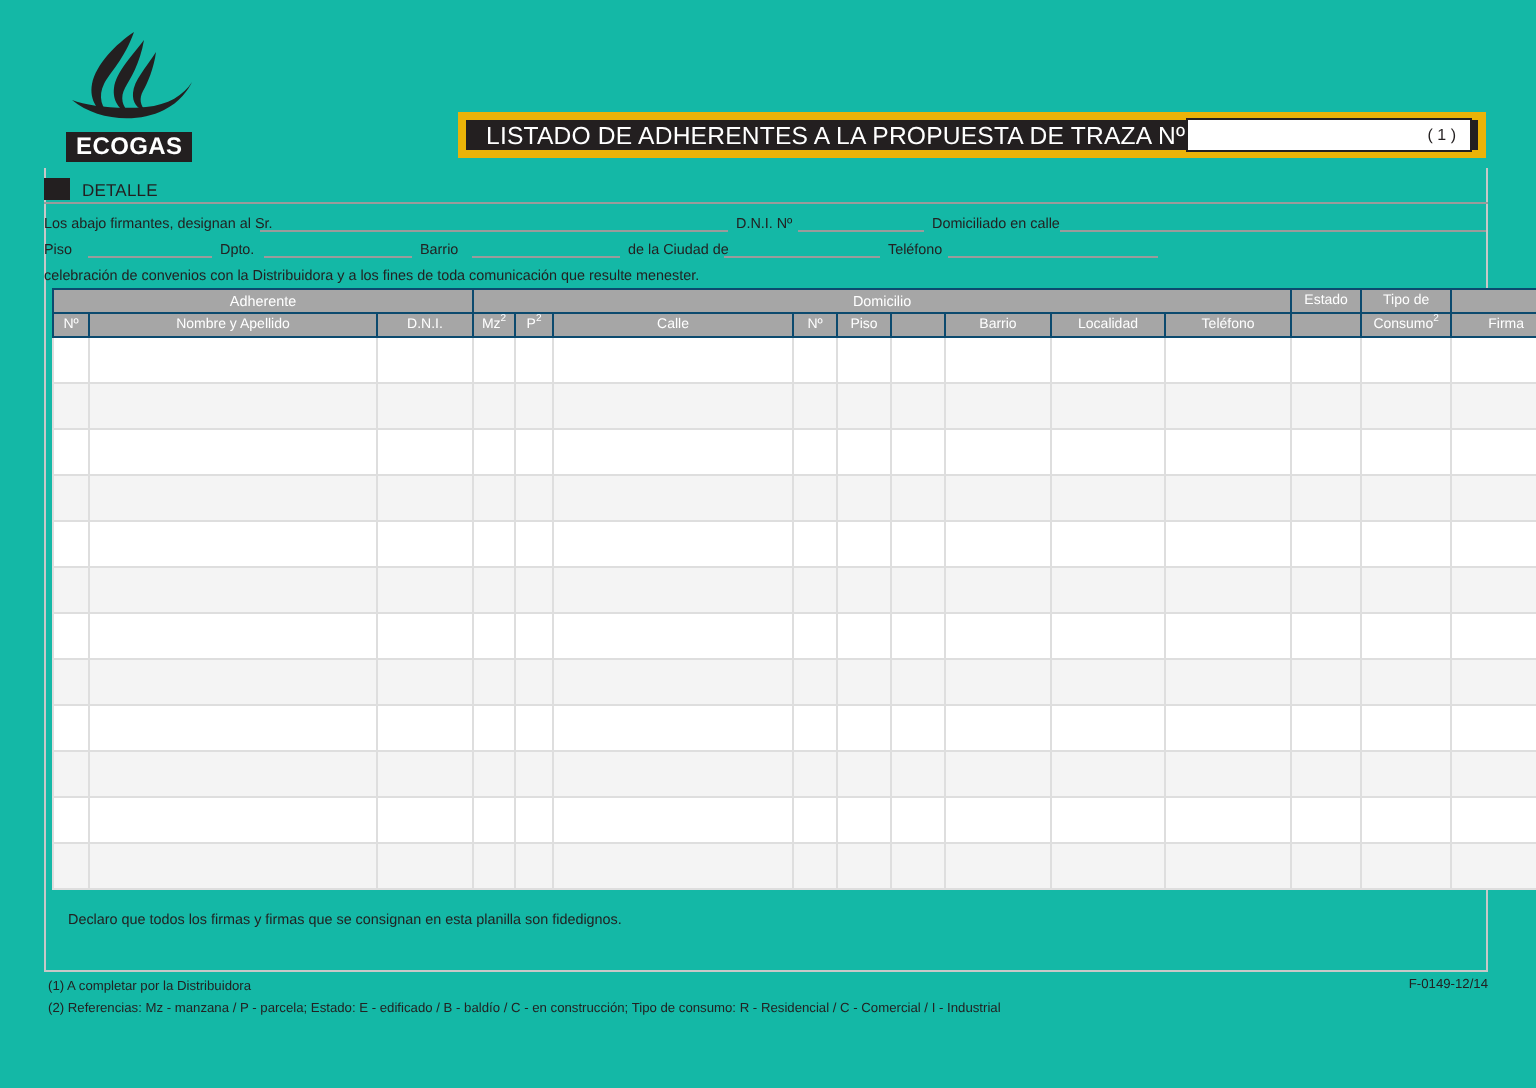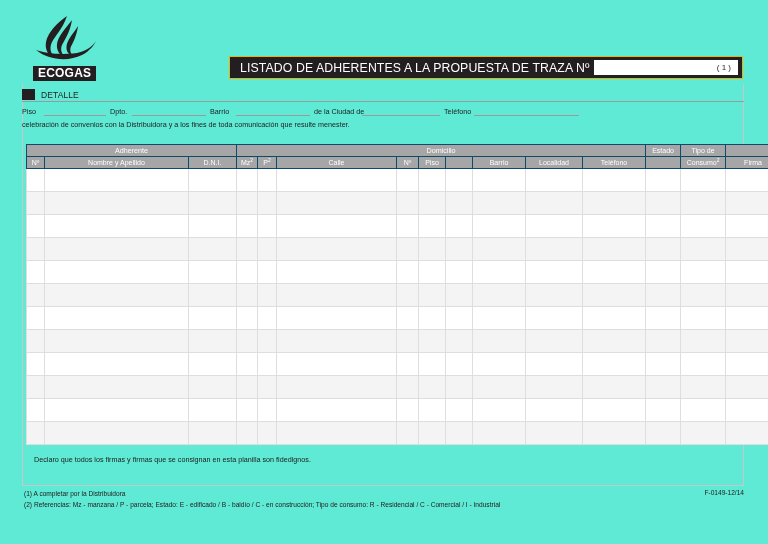--- a/index.html
+++ b/index.html
@@ -7,21 +7,21 @@
     margin: 0; padding: 0;
     width: 768px; height: 544px;
     background: #ffffff;
     font-family: "Liberation Sans", sans-serif;
     color: #1a1a1a;
     overflow: hidden;
   }
   .page {
     position: relative;
     width: 768px; height: 544px;
-    background: #5eead4;
+    background: #14b8a6;
   }
 
   
   .logo-block {
     position: absolute;
     left: 22px; top: 14px;
     width: 86px; height: 72px;
   }
   .logo-flame { position: absolute; left: 6px; top: 0; width: 72px; height: 50px; }
   .logo-wordmark {
@@ -32,21 +32,21 @@
     padding: 1px 5px 2px 5px;
     line-height: 12px;
   }
 
   
   .title-banner {
     position: absolute;
     left: 229px; top: 56px;
     width: 514px; height: 23px;
     background: #231f20;
-    border: 1px solid #eab308;
+    border: 4px solid #eab308;
     display: flex;
     align-items: center;
     padding: 0 3px;
   }
   .title-banner .title-text {
     color: #ffffff;
     font-size: 12.3px;
     letter-spacing: 0.1px;
     white-space: nowrap;
     padding-left: 7px;
@@ -217,20 +217,28 @@
   </div>
 
   <div class="outer-box"></div>
 
   <div class="detalle-bar">
     <span class="detalle-sq"></span>
     <span class="detalle-label">DETALLE</span>
   </div>
 
   <div class="intro">
+    <div class="row">
+      <span class="lbl" style="left:0">Los abajo firmantes, designan al Sr.</span>
+      <span class="rule" style="left:108px; width:234px"></span>
+      <span class="lbl" style="left:346px">D.N.I. Nº</span>
+      <span class="rule" style="left:377px; width:63px"></span>
+      <span class="lbl" style="left:444px">Domiciliado en calle</span>
+      <span class="rule" style="left:508px; width:213px"></span>
+    </div>
     <div class="row">
       <span class="lbl" style="left:0">Piso</span>
       <span class="rule" style="left:22px; width:62px"></span>
       <span class="lbl" style="left:88px">Dpto.</span>
       <span class="rule" style="left:110px; width:74px"></span>
       <span class="lbl" style="left:188px">Barrio</span>
       <span class="rule" style="left:214px; width:74px"></span>
       <span class="lbl" style="left:292px">de la Ciudad de</span>
       <span class="rule" style="left:340px; width:78px"></span>
       <span class="lbl" style="left:422px">Teléfono</span>

